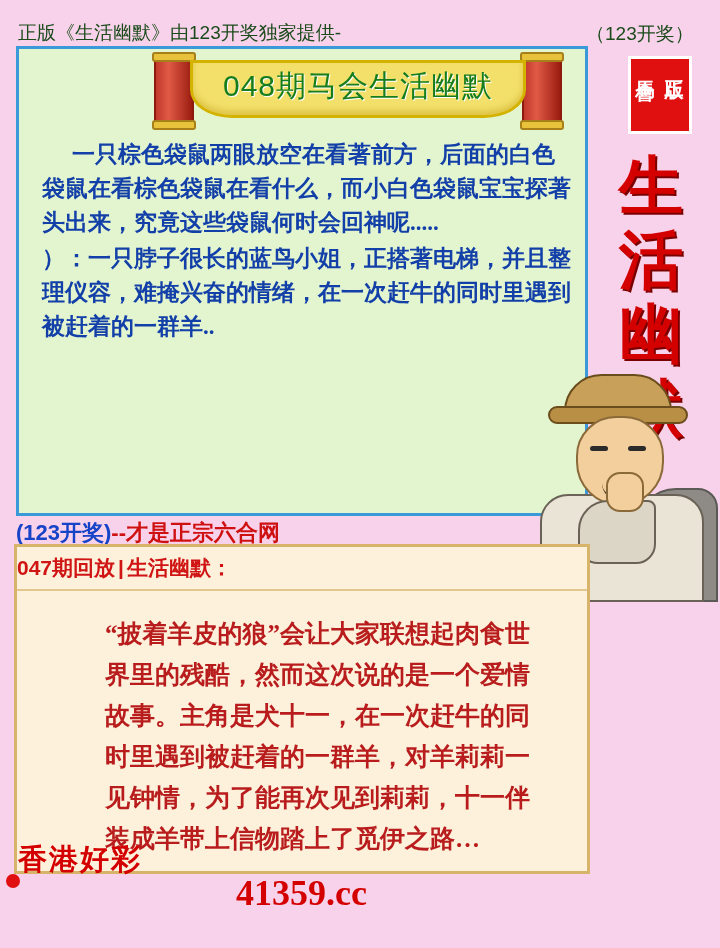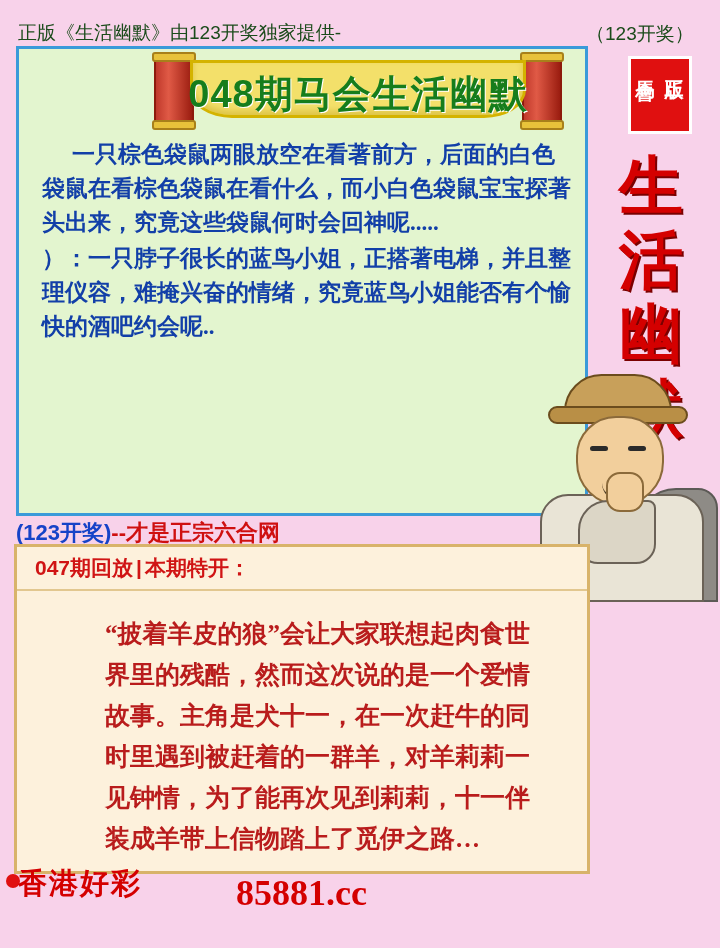--- a/index.html
+++ b/index.html
@@ -74,27 +74,27 @@
     height: 58px;
     background: #f3e06a;
     border: 3px solid #d4b300;
     border-radius: 0 0 42px 42px / 0 0 28px 28px;
     box-sizing: border-box;
     box-shadow: inset 0 -4px 6px rgba(180,140,0,.35);
   }
   .scroll-title {
     position: absolute;
     left: 0;
-    top: 8px;
+    top: 0;
     width: 420px;
     height: 58px;
     line-height: 56px;
     text-align: center;
-    font-size: 38px;
-    font-weight: bold;
+    font-size: 30px;
+    font-weight: normal;
     color: #167d1c;
     letter-spacing: 1px;
     text-shadow: 1px 1px 0 #ffffff;
   }
   .roller {
     position: absolute;
     top: -6px;
     width: 40px;
     height: 78px;
     background: linear-gradient(90deg,#c0392b 0%, #e05a46 35%, #9b1d10 100%);
@@ -300,21 +300,20 @@
     position: absolute;
     left: 0;
     top: 0;
     width: 100%;
     height: 44px;
     background: #fdf1dc;
     border-bottom: 2px solid #e2c78f;
     box-sizing: border-box;
     display: flex;
     align-items: center;
-    padding-left: 18px;
     font-size: 21px;
     font-weight: bold;
     color: #d01414;
     white-space: nowrap;
   }
   .cream-head .sep { margin: 0 3px; color: #d01414; }
   .cream-body {
     position: absolute;
     left: 0;
     top: 52px;
@@ -325,21 +324,21 @@
     font-weight: bold;
     font-size: 25px;
     line-height: 41px;
     color: #b91c1c;
   }
 
   
   .footer-brand {
     position: absolute;
     left: 18px;
-    top: 864px;
+    top: 840px;
     font-size: 29px;
     font-weight: bold;
     color: #d40000;
     font-family: Liberation Sans, sans-serif;
     letter-spacing: 2px;
   }
   .footer-num {
     position: absolute;
     left: 236px;
     top: 872px;
@@ -380,21 +379,21 @@
 
   <div class="scroll-banner">
     <div class="roller left"></div>
     <div class="roller right"></div>
     <div class="scroll-body"></div>
     <div class="scroll-title">048期马会生活幽默</div>
   </div>
 
   <div class="body-text">
     <p class="indent">一只棕色袋鼠两眼放空在看著前方，后面的白色袋鼠在看棕色袋鼠在看什么，而小白色袋鼠宝宝探著头出来，究竟这些袋鼠何时会回神呢.....</p>
-    <p>）：一只脖子很长的蓝鸟小姐，正搭著电梯，并且整理仪容，难掩兴奋的情绪，究竟蓝鸟小姐能否有个愉快的酒吧约会呢..</p>
+    <p>）：一只脖子很长的蓝鸟小姐，正搭著电梯，并且整理仪容，难掩兴奋的情绪，在一次赶牛的同时里遇到被赶着的一群羊..</p>
   </div>
 
   <div class="mid-line">
     <span class="blue">(123开奖)</span><span class="red">--才是正宗六合网</span>
   </div>
 
   <div class="stamp">
     <span class="col">馬會</span>
     <span class="col">正版</span>
   </div>
@@ -417,22 +416,22 @@
       <div class="ch-beard"></div>
     </div>
     <div class="ch-arm"></div>
     <div class="ch-hand"></div>
   </div>
 
   <div class="cream-panel">
     <div class="cream-head">
       <span>047期回放</span>
       <span class="sep">|</span>
-      <span>本期特开：</span>
+      <span>生活幽默：</span>
     </div>
     <div class="cream-body">“披着羊皮的狼”会让大家联想起肉食世界里的残酷，然而这次说的是一个爱情故事。主角是犬十一，在一次赶牛的同时里遇到被赶着的一群羊，对羊莉莉一见钟情，为了能再次见到莉莉，十一伴装成羊带上信物踏上了觅伊之路…</div>
   </div>
 
   <div class="corner-dot"></div>
   <div class="footer-brand">香港好彩</div>
-  <div class="footer-num">85881.cc</div>
+  <div class="footer-num">41359.cc</div>
 
 </div>
 
 </body></html>

